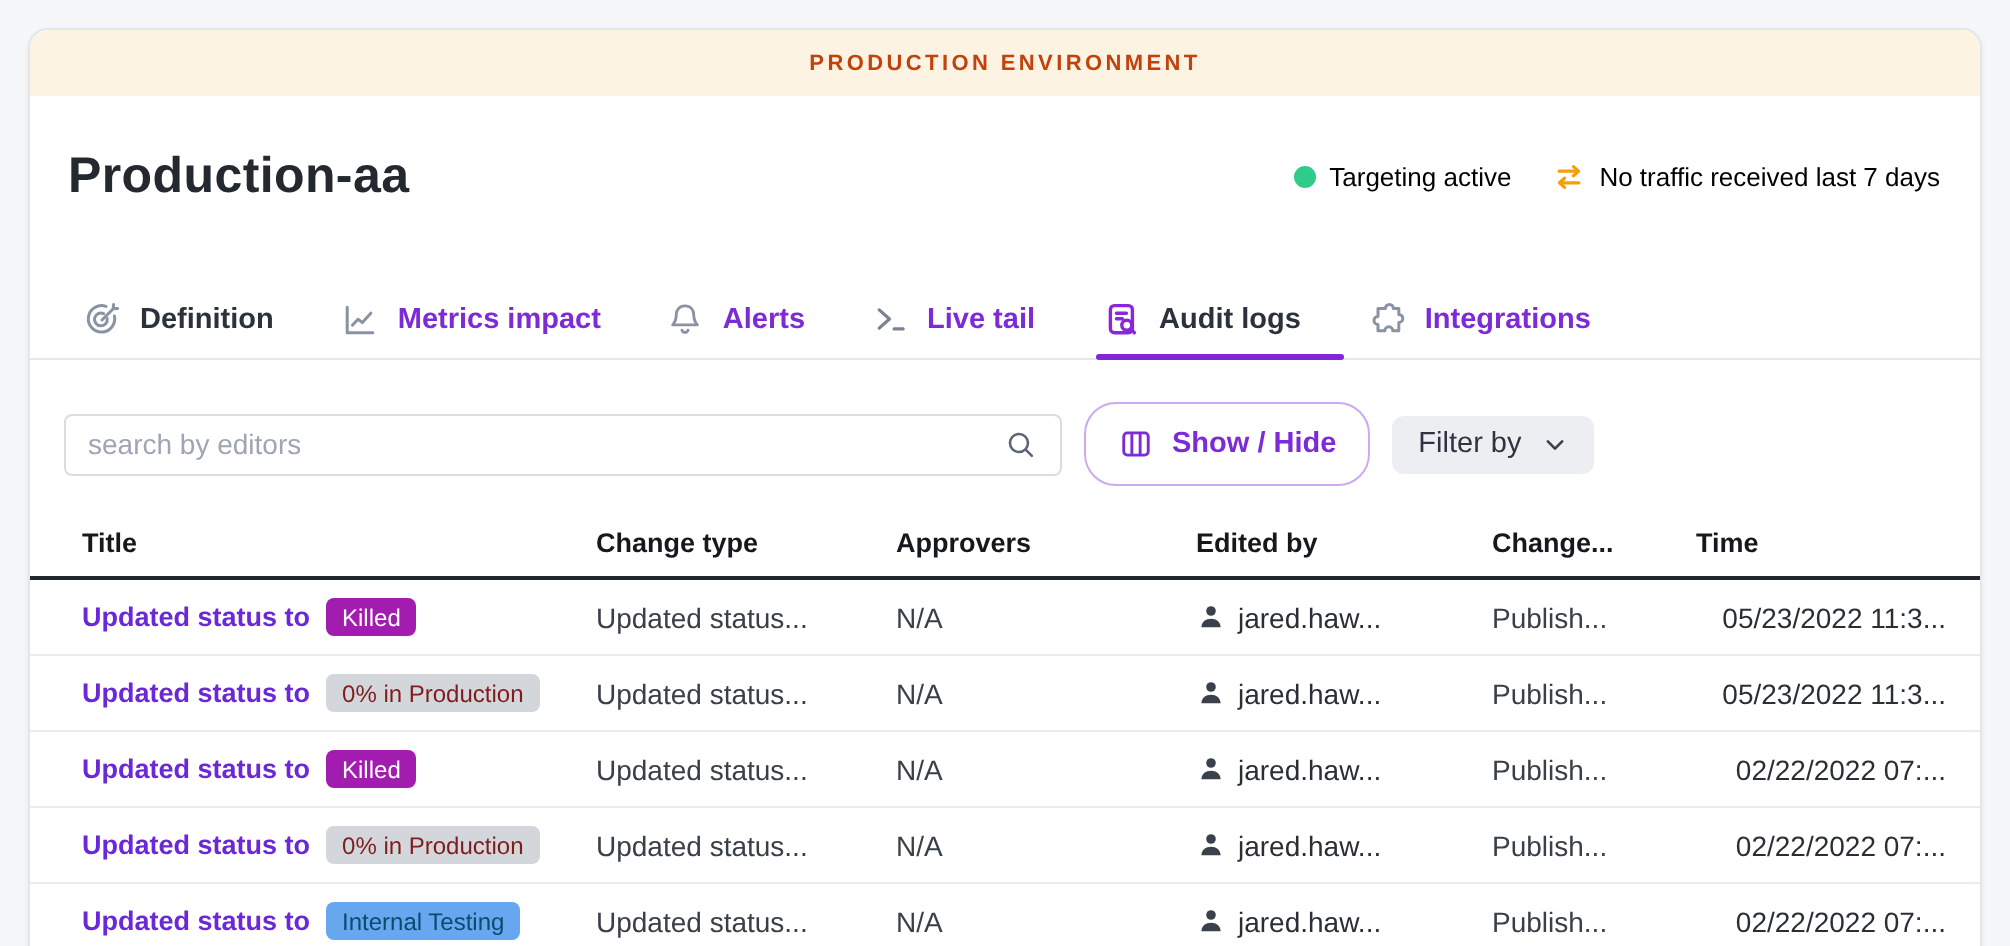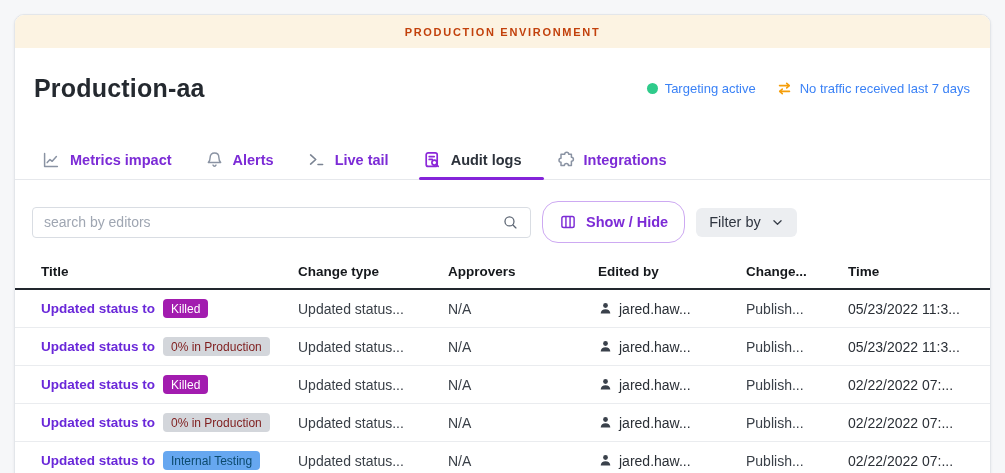--- a/index.html
+++ b/index.html
@@ -26,21 +26,21 @@
   .banner-text {
     font-size:11px; font-weight:bold; letter-spacing:1.7px; color:#C2410C;
   }
   
   .header-row {
     display:flex; justify-content:space-between; align-items:center;
     padding:26px 20px 0 19px;
   }
   .page-title { font-size:25px; font-weight:bold; color:#24292F; letter-spacing:.2px; }
   .status-group { display:flex; align-items:center; gap:20px; }
-  .status-item { display:flex; align-items:center; gap:7px; font-size:13px; color:#3b82f6; }
+  .status-item { display:flex; align-items:center; gap:7px; font-size:13px; color:#000000; }
   .dot { width:11px; height:11px; border-radius:50%; background:#2FCB8B; display:inline-block; }
   
   .tabs {
     display:flex; align-items:center; gap:33px;
     margin-top:37px; padding-left:26px;
     height:40px;
     border-bottom:1px solid #E6E8EC;
   }
   .tab { display:flex; align-items:center; gap:9px; height:100%; position:relative; cursor:pointer; }
   .tab-label { font-size:14.5px; font-weight:bold; }
@@ -99,21 +99,21 @@
   .title-cell { display:flex; align-items:center; gap:8px; }
   .title-link { color:#6A28D9; font-weight:bold; font-size:13.5px; cursor:pointer; }
   .badge {
     font-size:12px; line-height:1; padding:4px 8px 3px;
     border-radius:4px; white-space:nowrap;
   }
   .badge-red  { background:#a21caf; color:#FFFFFF; }
   .badge-gray { background:#D3D6DB; color:#7f1d1d; }
   .badge-blue { background:#66A7F0; color:#0c4a6e; }
   .edited-cell { display:flex; align-items:center; gap:6px; color:#2A2F36; }
-  .time-cell { color:#2A2F36; }
+  .time-cell { color:#2A2F36;text-align:right; }
   .icon { display:inline-flex; flex:none; }
 </style>
 </head>
 <body>
 
 <div class="card">
 
   <div class="banner">
     <span class="banner-text">PRODUCTION ENVIRONMENT</span>
   </div>
@@ -133,20 +133,31 @@
             <path d="M15.8 13.4 H4.7"></path>
               <path d="M7.4 10.7 l-3 2.7 3 2.7"></path>
           </svg>
         </span>
         <span>No traffic received last 7 days</span>
       </div>
     </div>
   </div>
 
   <div class="tabs">
+    <div class="tab dark">
+      <span class="icon">
+        <svg width="20" height="20" viewBox="0 0 20 20" fill="none" stroke="#8A93A3" stroke-width="1.5" stroke-linecap="round">
+          <path d="M16.2 8 a6.6 6.6 0 1 1 -4.2 -4.8"></path>
+          <path d="M12.6 9.2 a3.2 3.2 0 1 1 -1.8 -2.4"></path>
+          <path d="M10 10 L15.6 4.4"></path>
+            <path d="M15.6 4.4 l.2 -2.2 M15.6 4.4 l2.2 -.2"></path>
+        </svg>
+      </span>
+      <span class="tab-label">Definition</span>
+    </div>
     <div class="tab purple">
       <span class="icon">
         <svg width="20" height="20" viewBox="0 0 20 20" fill="none" stroke="#8A93A3" stroke-width="1.5" stroke-linecap="round" stroke-linejoin="round">
           <path d="M3.6 3.6 V16.4 H16.4"></path>
           <polyline points="6.2,12.6 9,9.6 11.2,11.3 15.4,6.6"></polyline>
         </svg>
       </span>
       <span class="tab-label">Metrics impact</span>
     </div>
     <div class="tab purple">

